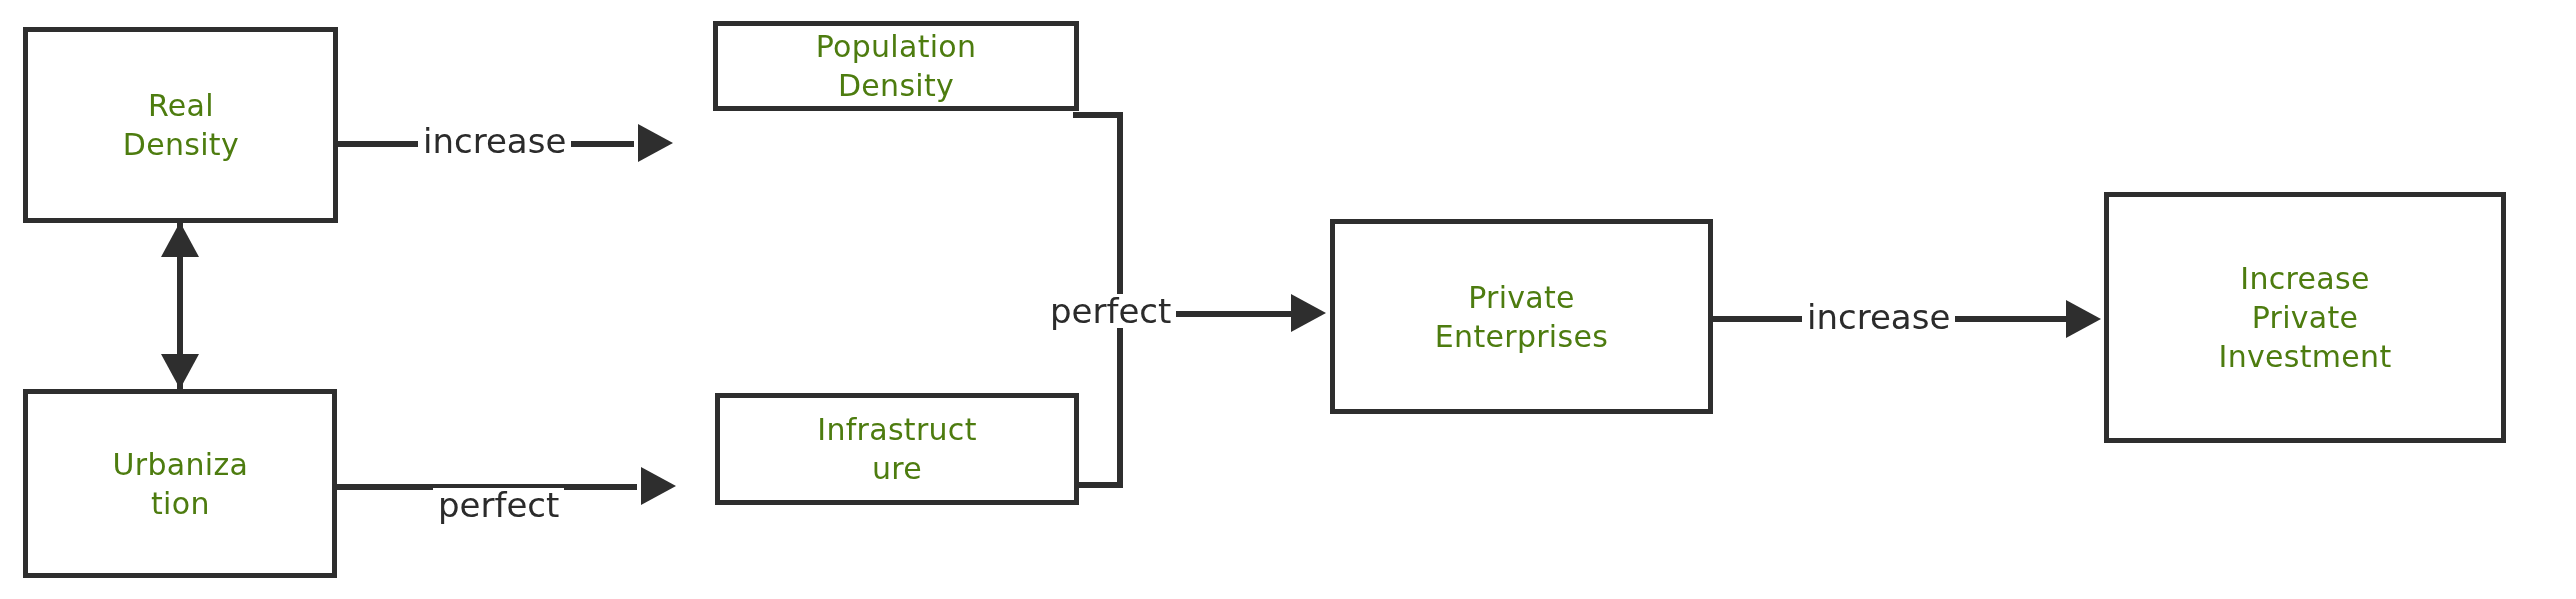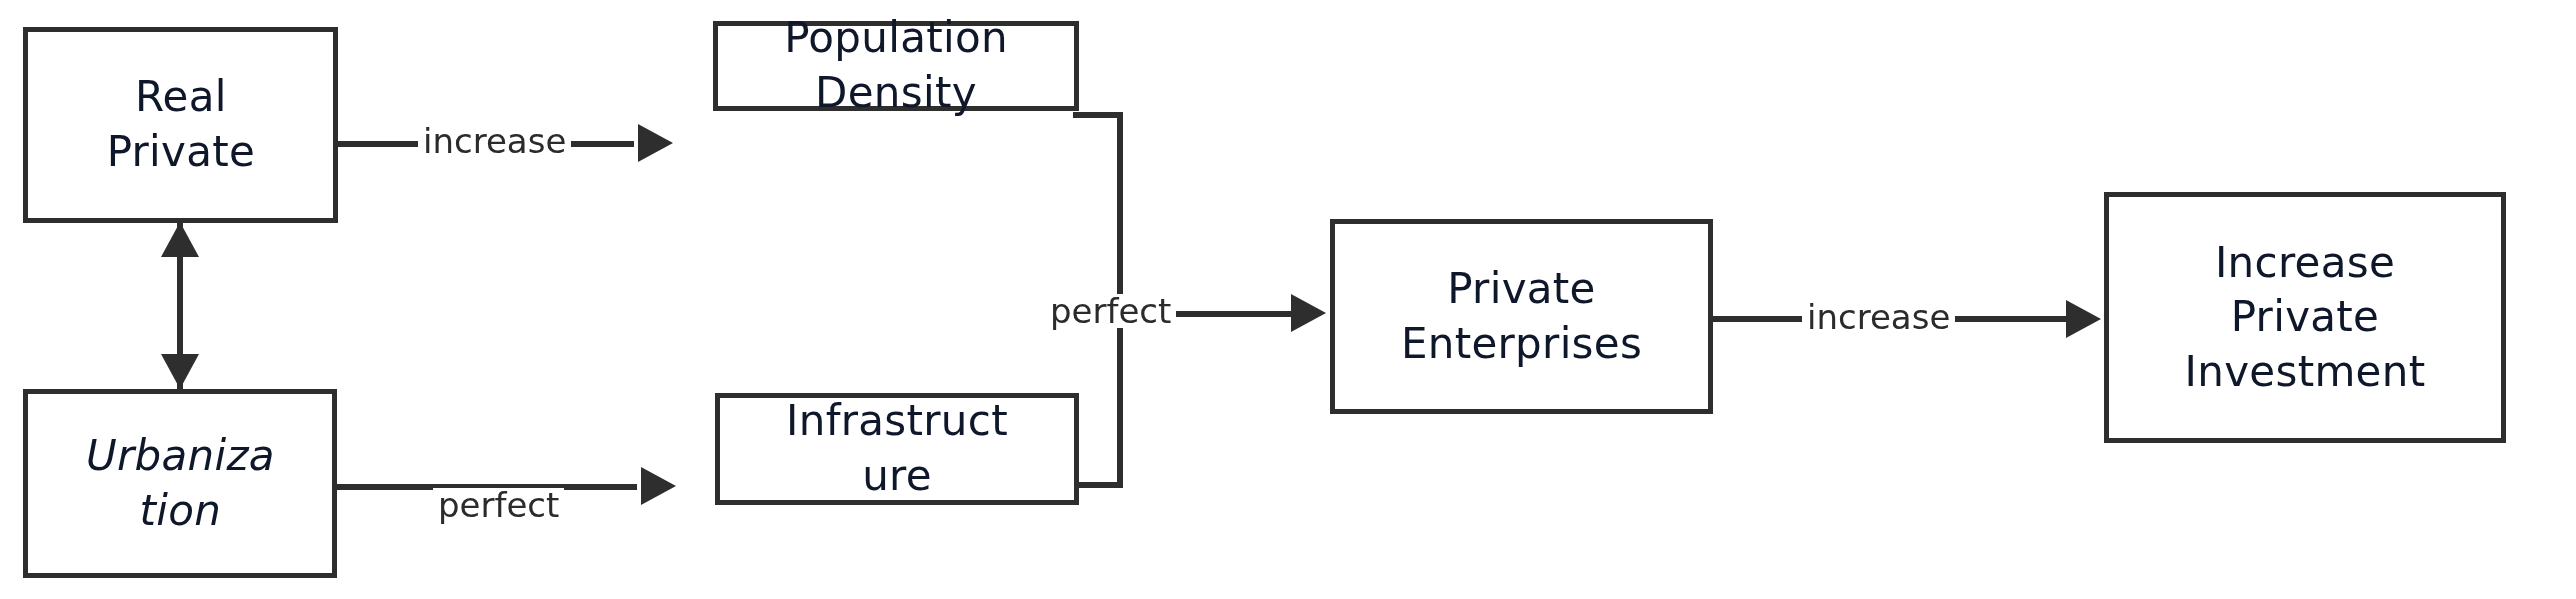--- a/index.html
+++ b/index.html
@@ -22,23 +22,23 @@
     box-sizing: border-box;
     background: #ffffff;
     border: 5.9px solid #2e2e2e;
     display: flex;
     align-items: center;
     justify-content: center;
     z-index: 4;
   }
   .node-label {
     font-family: "DejaVu Sans", sans-serif;
-    font-size: 42px;
+    font-size: 30px;
     line-height: 1.30;
-    color: #0f172a;
+    color: #4d7c0f;
     text-align: center;
     white-space: pre-line;
     letter-spacing: 0.3px;
   }
   .edge-label {
     position: absolute;
     font-family: "DejaVu Sans", sans-serif;
     font-size: 34px;
     line-height: 1;
     color: #2b2b2b;
@@ -110,24 +110,24 @@
   <div class="hline" style="left:1117px; top:311px; width:179px;"></div>
   <div class="arrow-right" style="left:1291px; top:294px;"></div>
   <div class="edge-label" style="left:1045px; top:294px;">perfect</div>
 
   <div class="hline" style="left:1708px; top:316px; width:361px;"></div>
   <div class="arrow-right" style="left:2066px; top:300px;"></div>
   <div class="edge-label" style="left:1802px; top:300px;">increase</div>
 
   <div class="node" style="left:23.4px; top:27px; width:315px; height:196px;">
     <span class="node-label">Real
-Private</span>
+Density</span>
   </div>
 
-  <div class="node" style="left:23.4px; top:389px; width:314px; height:189px;font-style:italic;">
+  <div class="node" style="left:23.4px; top:389px; width:314px; height:189px;">
     <span class="node-label">Urbaniza
 tion</span>
   </div>
 
   <div class="node" style="left:713px; top:21px; width:366px; height:90px;">
     <span class="node-label">Population
 Density</span>
   </div>
 
   <div class="node" style="left:715px; top:393px; width:364px; height:112px;">

